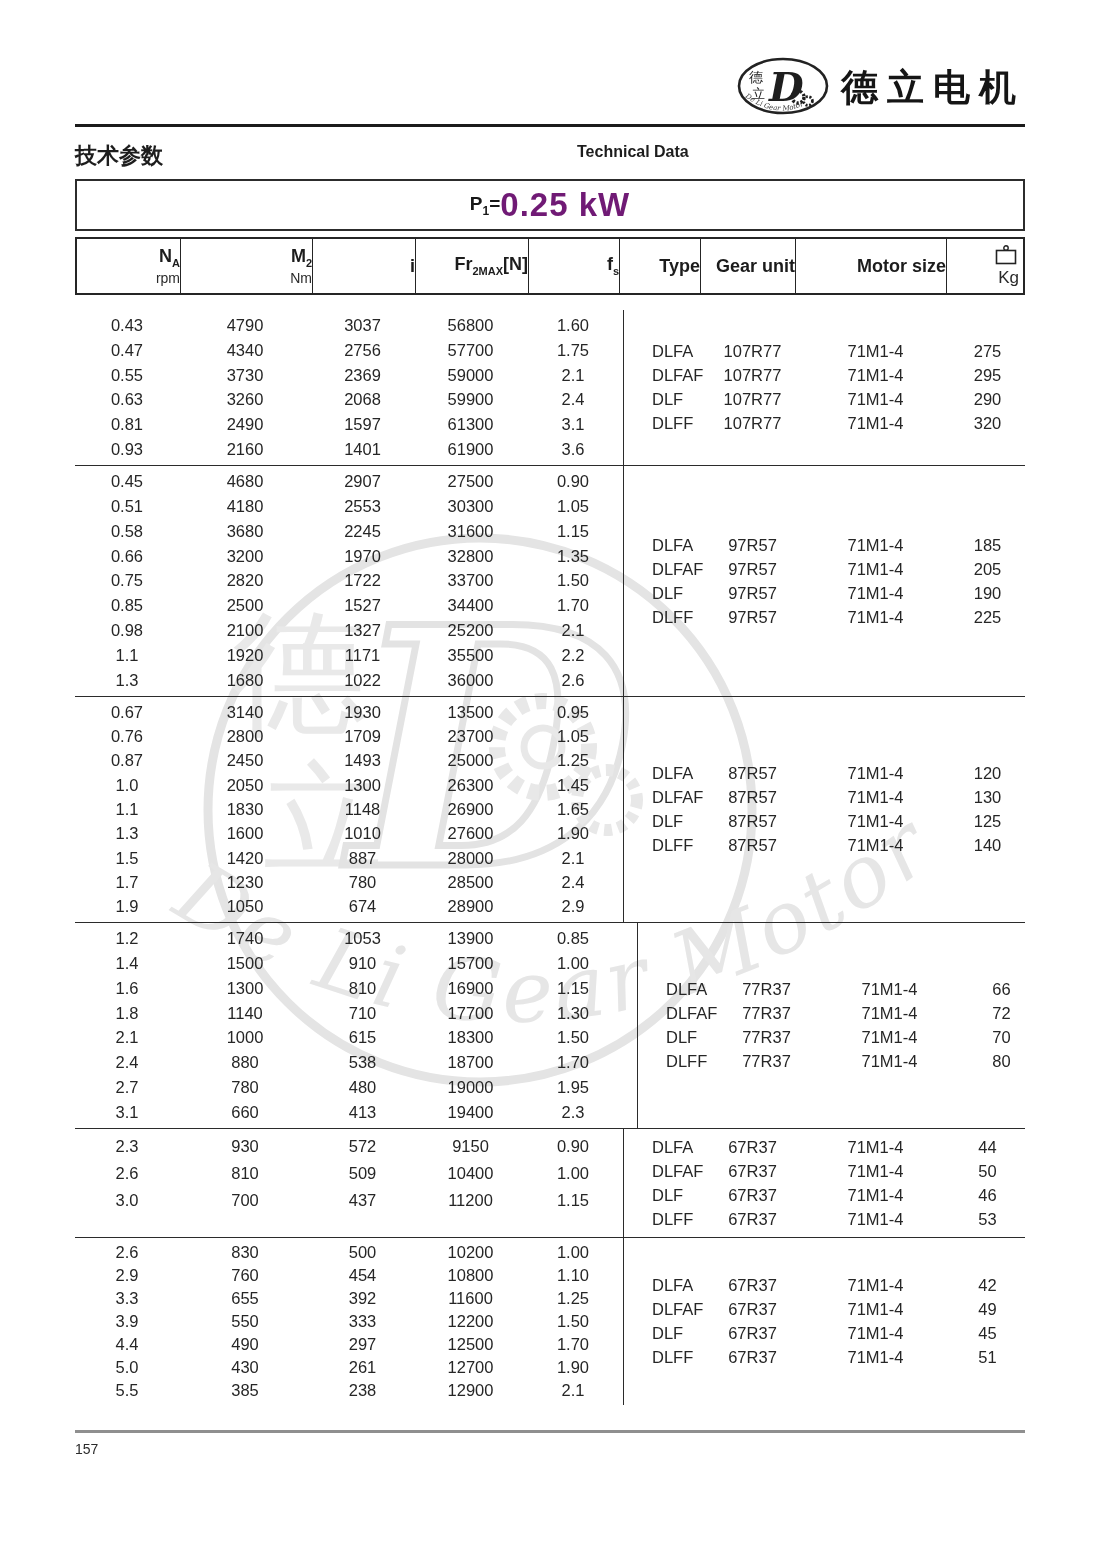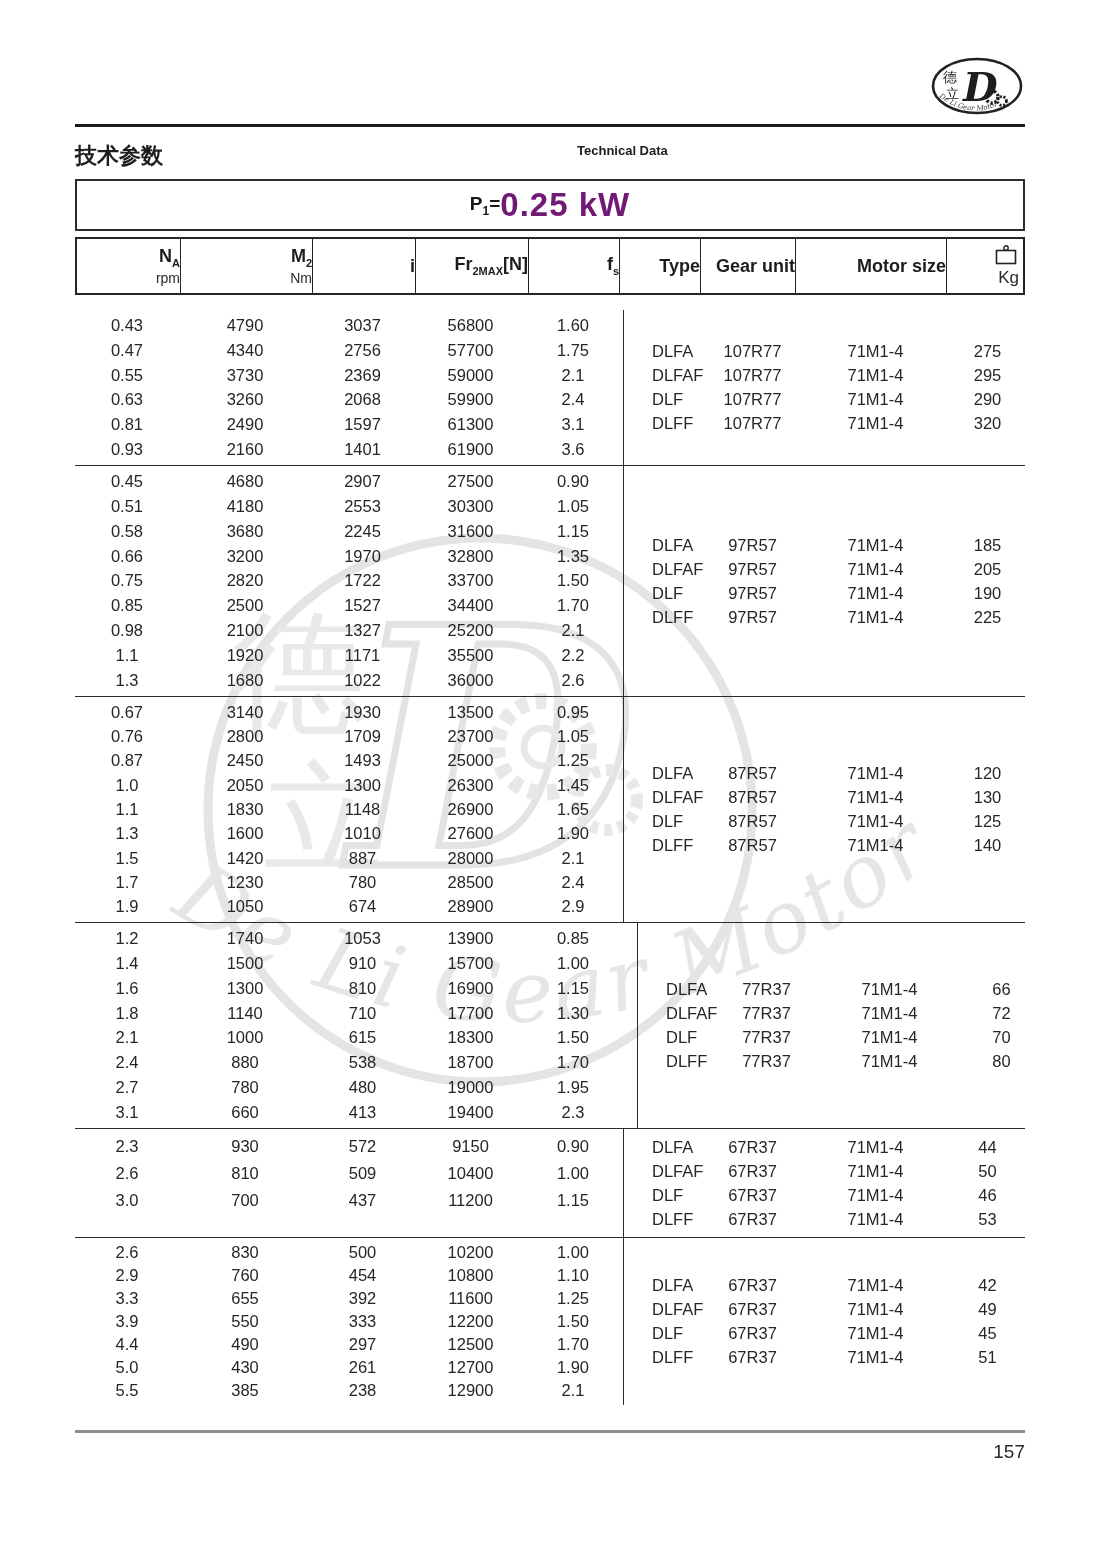--- a/index.html
+++ b/index.html
@@ -7,21 +7,21 @@
     width:1100px;height:1555px;position:relative;background:#ffffff;
     font-family:"Liberation Sans",sans-serif;color:#272727;overflow:hidden;
   }
   .abs{position:absolute;}
   
   .brand-row{left:700px;top:54px;width:325px;height:68px;display:flex;align-items:center;justify-content:flex-end;z-index:2;}
   .brand-name{font-family:"DejaVu Serif",serif;font-weight:bold;font-size:37px;letter-spacing:9px;color:#151515;margin-left:10px;white-space:nowrap;}
   .top-rule{left:75px;top:124px;width:950px;height:3px;background:#1b1b1b;z-index:2;}
   
   .title-cn{left:75px;top:141px;font-size:22px;font-weight:bold;color:#1d1d1d;z-index:2;}
-  .title-en{left:577px;top:143px;font-size:13px;font-weight:bold;color:#1d1d1d;z-index:2;}
+  .title-en{left:577px;top:143px;font-size:16px;font-weight:bold;color:#1d1d1d;z-index:2;}
   
   .pbox{left:75px;top:179px;width:946px;height:48px;border:2px solid #2c2c2c;display:flex;align-items:center;justify-content:center;z-index:2;background:transparent;}
   .psym{font-weight:bold;font-size:19px;color:#171717;}
   .psym sub{font-size:12px;}
   .pval{font-weight:bold;font-size:33px;color:#701a75;letter-spacing:1px;}
   
   .thead{left:75px;top:237px;width:946px;height:54px;border:2px solid #252525;display:grid;
          grid-template-columns:104px 132px 103px 113px 91px 81px 95px 151px 72px;z-index:2;background:transparent;}
   .hcell{display:flex;flex-direction:column;align-items:flex-end;justify-content:center;border-right:1.5px solid #252525;line-height:1.15;}
   .hcell:last-child{border-right:none;}
@@ -46,21 +46,21 @@
   .lc{text-align:center;font-size:16.5px;color:#262626;}
   .g-right{width:402px;border-left:1.6px solid #2b2b2b;display:flex;flex-direction:column;justify-content:center;box-sizing:border-box;}
   .vrow{display:grid;grid-template-columns:81px 95px 151px 73px;height:24px;align-items:center;}
   .vc{font-size:16.5px;color:#262626;}
   .v0{padding-left:28px;text-align:left;}
   .v1{text-align:center;}
   .v2{text-align:center;}
   .v3{text-align:center;}
   
   .foot-rule{left:75px;top:1430px;width:950px;height:3px;background:#8f8f8f;z-index:2;}
-  .page-num{left:75px;top:1441px;width:950px;text-align:right;font-size:19px;color:#2a2a2a;z-index:2;}
+  .page-num{left:75px;top:1441px;width:950px;text-align:left;font-size:14px;color:#2a2a2a;z-index:2;}
   
   .watermark{left:145px;top:515px;width:850px;height:610px;z-index:1;pointer-events:none;}
 </style>
 </head>
 <body>
 
 <svg class="abs watermark" viewBox="0 0 850 610" aria-hidden="true">
   <circle cx="335" cy="295" r="272" fill="none" stroke="#e4e4e4" stroke-width="9"></circle>
   <text x="86" y="205" font-size="135" fill="#e9e9e9" font-family="DejaVu Serif,serif">德</text>
   <text x="118" y="345" font-size="120" fill="#e9e9e9" font-family="DejaVu Serif,serif">立</text>
@@ -80,20 +80,21 @@
     <text x="14" y="27" font-size="14" font-family="DejaVu Serif,serif" fill="#222">德</text>
     <text x="17" y="43" font-size="13" font-family="DejaVu Serif,serif" fill="#222">立</text>
     <text x="34" y="46" font-size="40" font-style="italic" font-weight="bold" font-family="DejaVu Serif,serif" fill="#1e1e1e">D</text>
     <circle cx="63" cy="42" r="6" fill="none" stroke="#1e1e1e" stroke-width="3.4" stroke-dasharray="2.4 1.8"></circle>
     <circle cx="73" cy="46" r="4.4" fill="none" stroke="#1e1e1e" stroke-width="2.8" stroke-dasharray="2 1.6"></circle>
     <path id="logo-arc" d="M 10,42 Q 48,70 86,40" fill="none"></path>
     <text font-size="7" font-style="italic" fill="#333" font-family="DejaVu Serif,serif">
       <textPath href="#logo-arc">De Li Gear Motor</textPath>
     </text>
   </svg>
+  <div class="brand-name">德立电机</div>
 </div>
 
 <div class="abs top-rule"></div>
 
 <div class="abs title-cn">技术参数</div>
 <div class="abs title-en">Technical Data</div>
 
 <div class="abs pbox">
   <span class="psym"><span>P</span><sub>1</sub><span>=</span></span>
     <span class="pval">0.25 kW</span>

